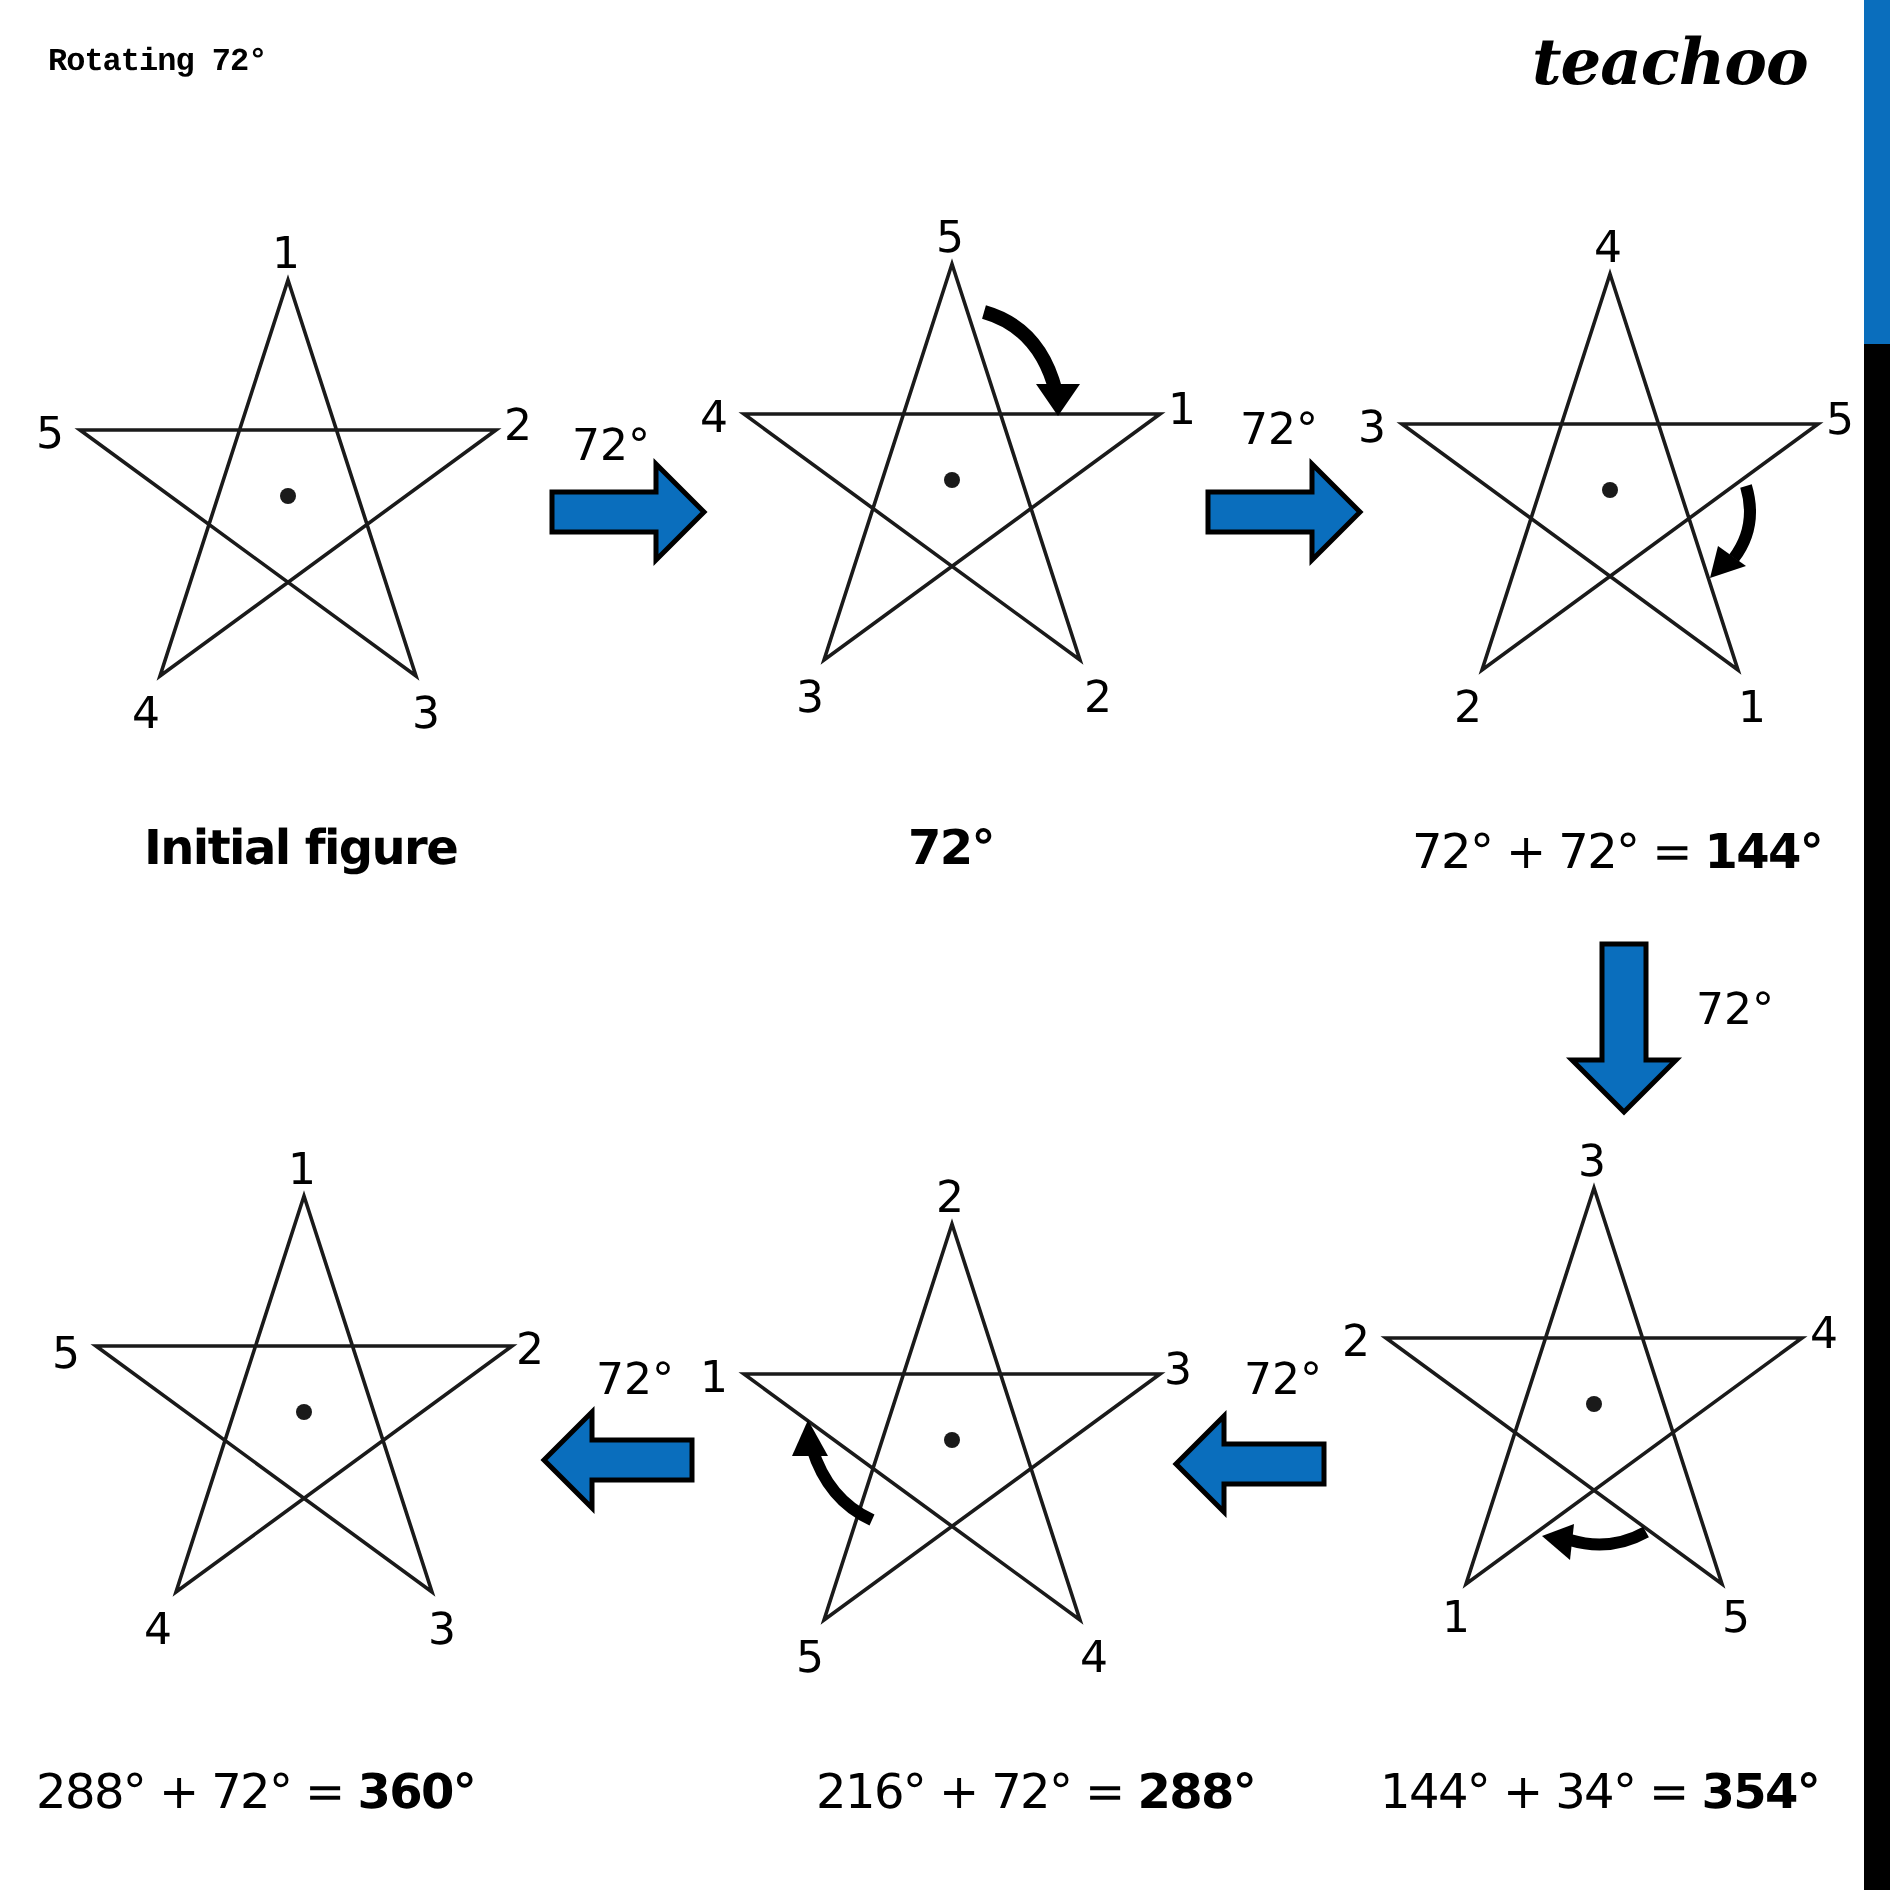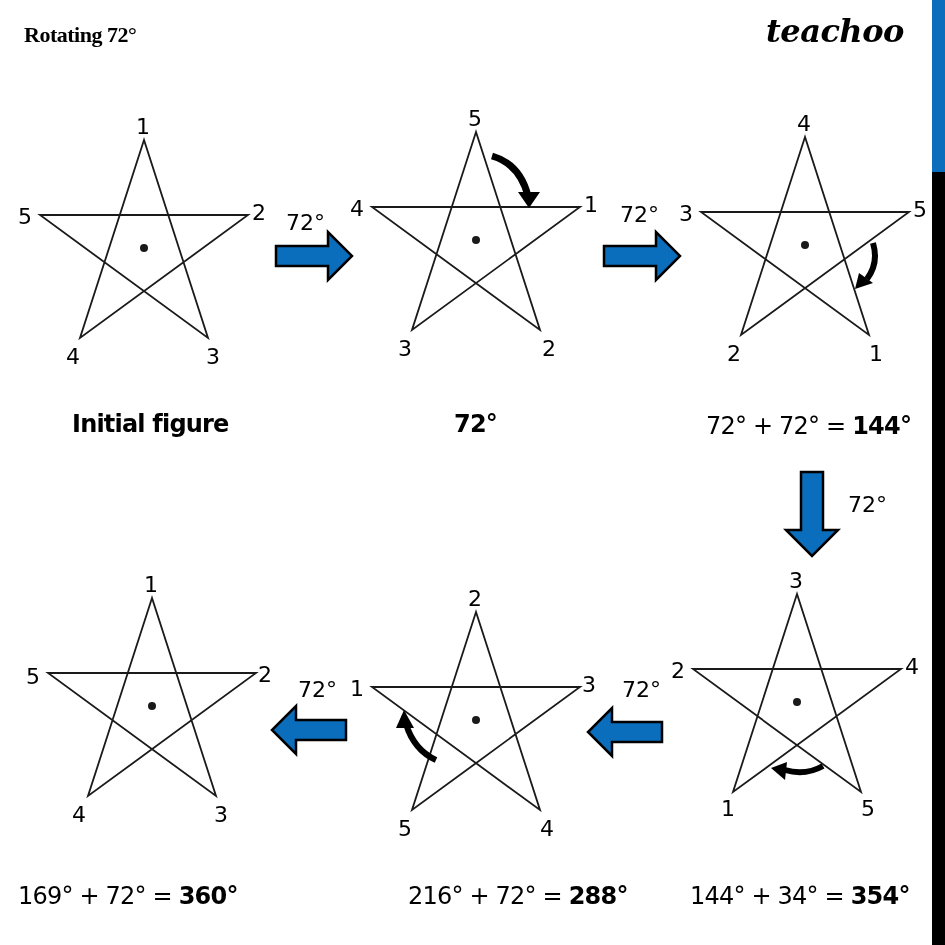--- a/index.html
+++ b/index.html
@@ -1,19 +1,19 @@
 <!DOCTYPE html>
 <html><head>
 <meta charset="utf-8">
 <style>
   html, body { margin:0; padding:0; background:#ffffff; }
   body { width:945px; height:945px; position:relative; overflow:hidden;
          font-family:"Liberation Sans", sans-serif; color:#000; }
   .abs { position:absolute; }
-  .title { left:24px; top:22px; font-size:22px; font-weight:bold; font-family:Liberation Serif, serif; letter-spacing:-0.5px; }
+  .title { left:24px; top:22px; font-size:16px; font-weight:bold; font-family:Liberation Mono, monospace; letter-spacing:-0.5px; }
   .logo { left:766px; top:12px; font-size:32px; font-weight:bold; font-style:italic;
           font-family:"DejaVu Serif", serif; letter-spacing:-0.5px; }
   .bar-blue { left:932px; top:0; width:13px; height:172px; background:#0a6ebd; }
   .bar-black { left:932px; top:172px; width:13px; height:773px; background:#000; }
   .caption { font-size:24px; font-family:"DejaVu Sans", sans-serif; white-space:nowrap; letter-spacing:-0.8px; }
   .caption b { font-weight:bold; }
   svg.stage { position:absolute; left:0; top:0; }
   .vlabel { font-family:"DejaVu Sans", sans-serif; font-size:22px; }
   .deg { font-family:"DejaVu Sans", sans-serif; font-size:22px; }
 </style>
@@ -139,14 +139,14 @@
 <div class="abs caption" style="left:706px; top:412px;">
   <span>72° + 72° = </span><b>144°</b>
 </div>
 <div class="abs caption" style="left:690px; top:882px;">
   <span>144° + 34° = </span><b>354°</b>
 </div>
 <div class="abs caption" style="left:368px; top:882px;margin-left:40px;">
   <span>216° + 72° = </span><b>288°</b>
 </div>
 <div class="abs caption" style="left:18px; top:882px;">
-  <span>169° + 72° = </span><b>360°</b>
+  <span>288° + 72° = </span><b>360°</b>
 </div>
 
 </body></html>

